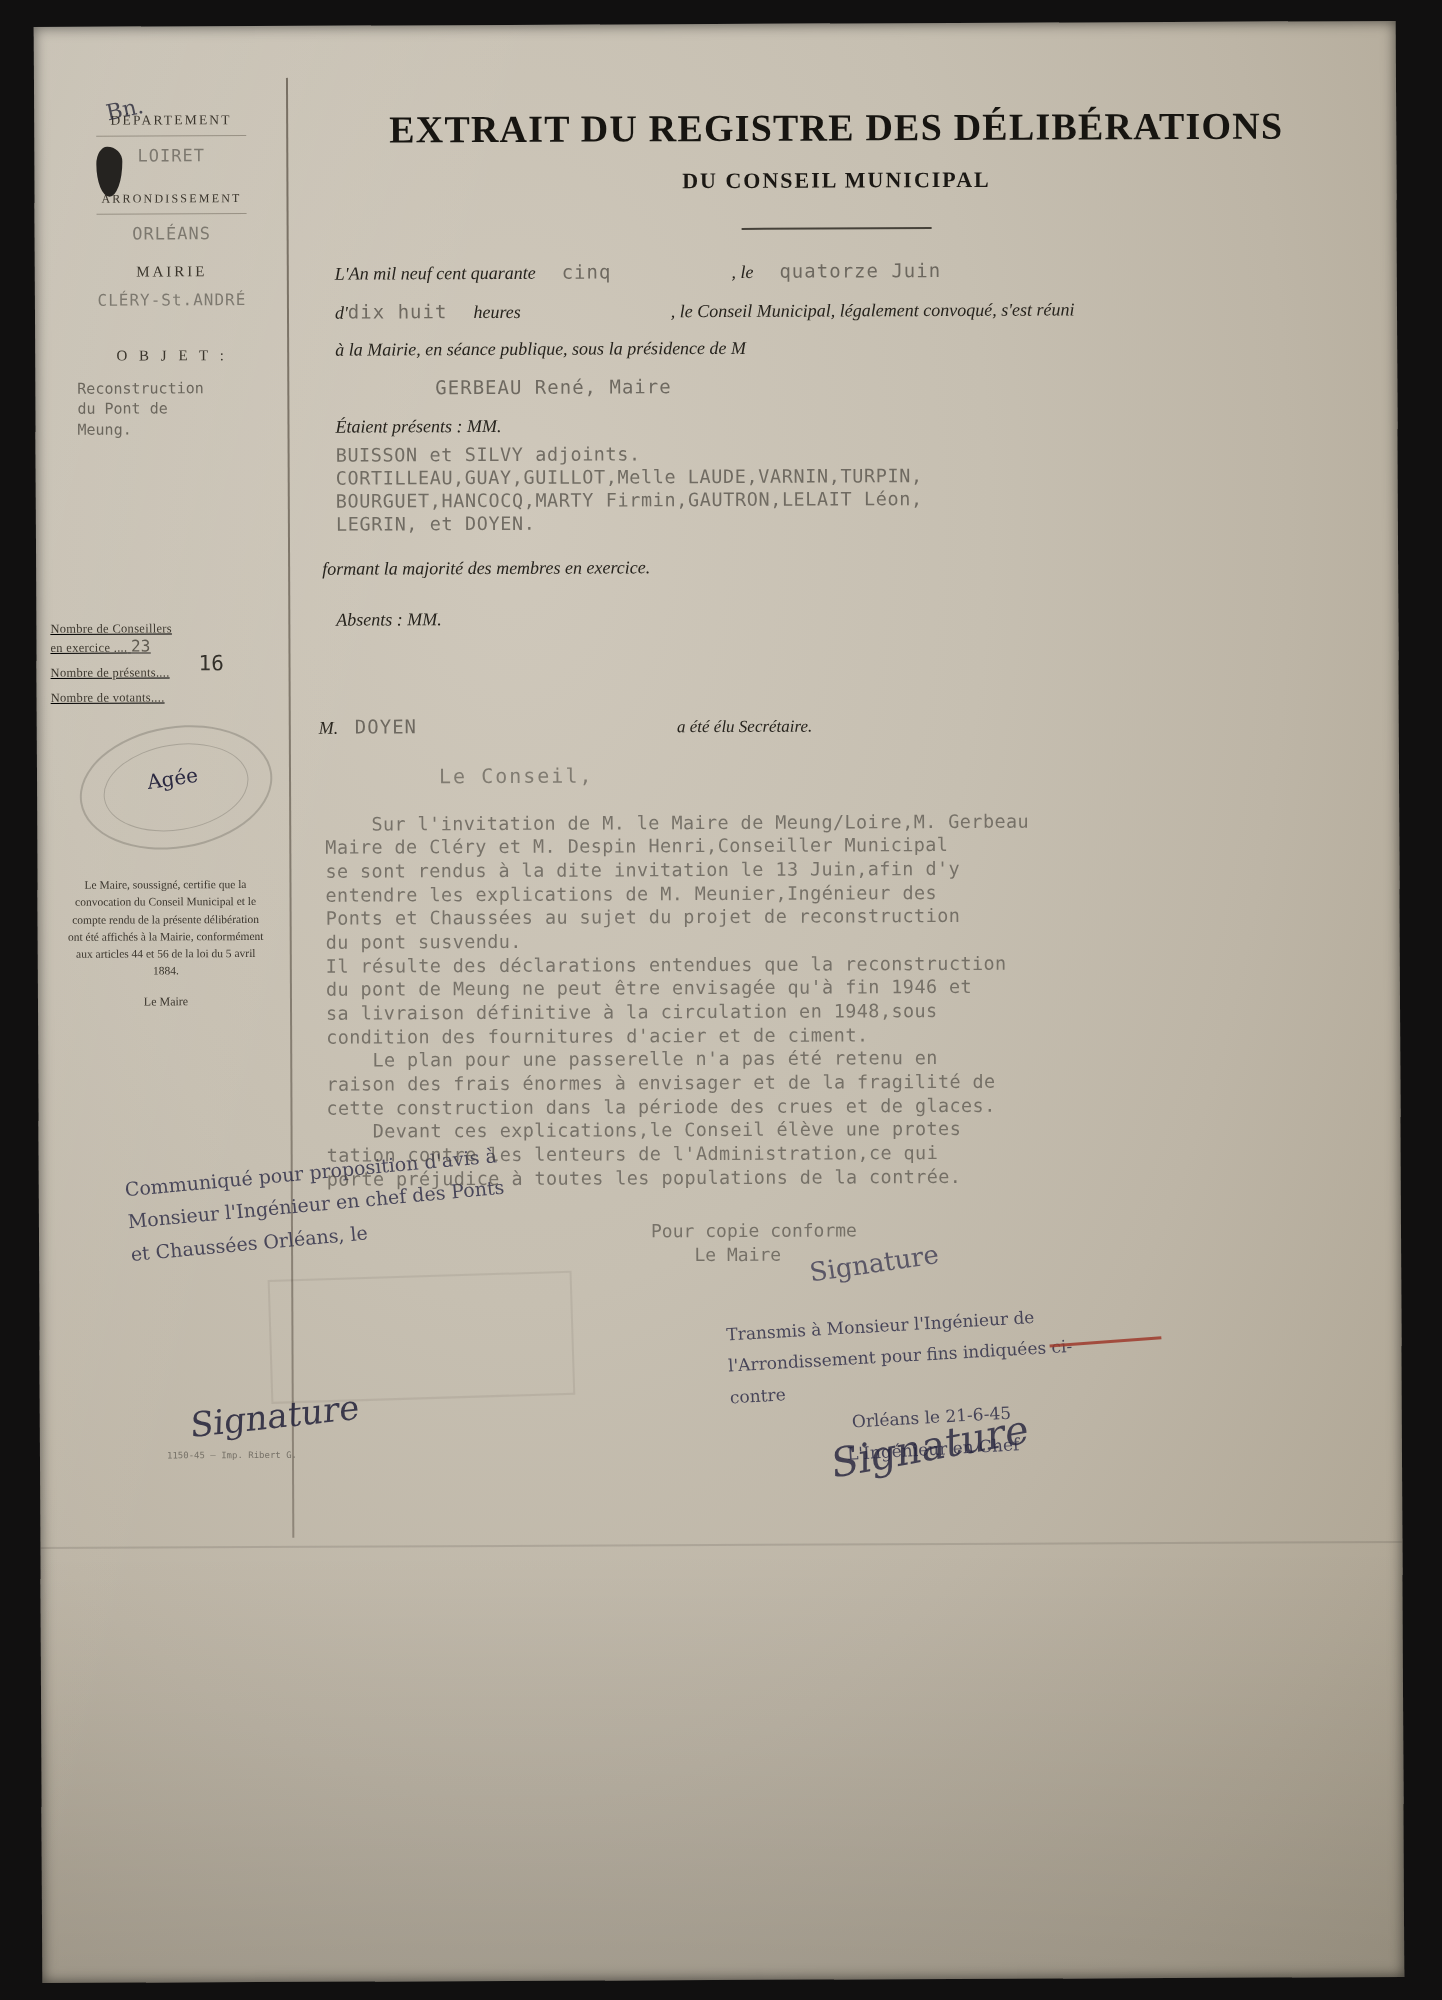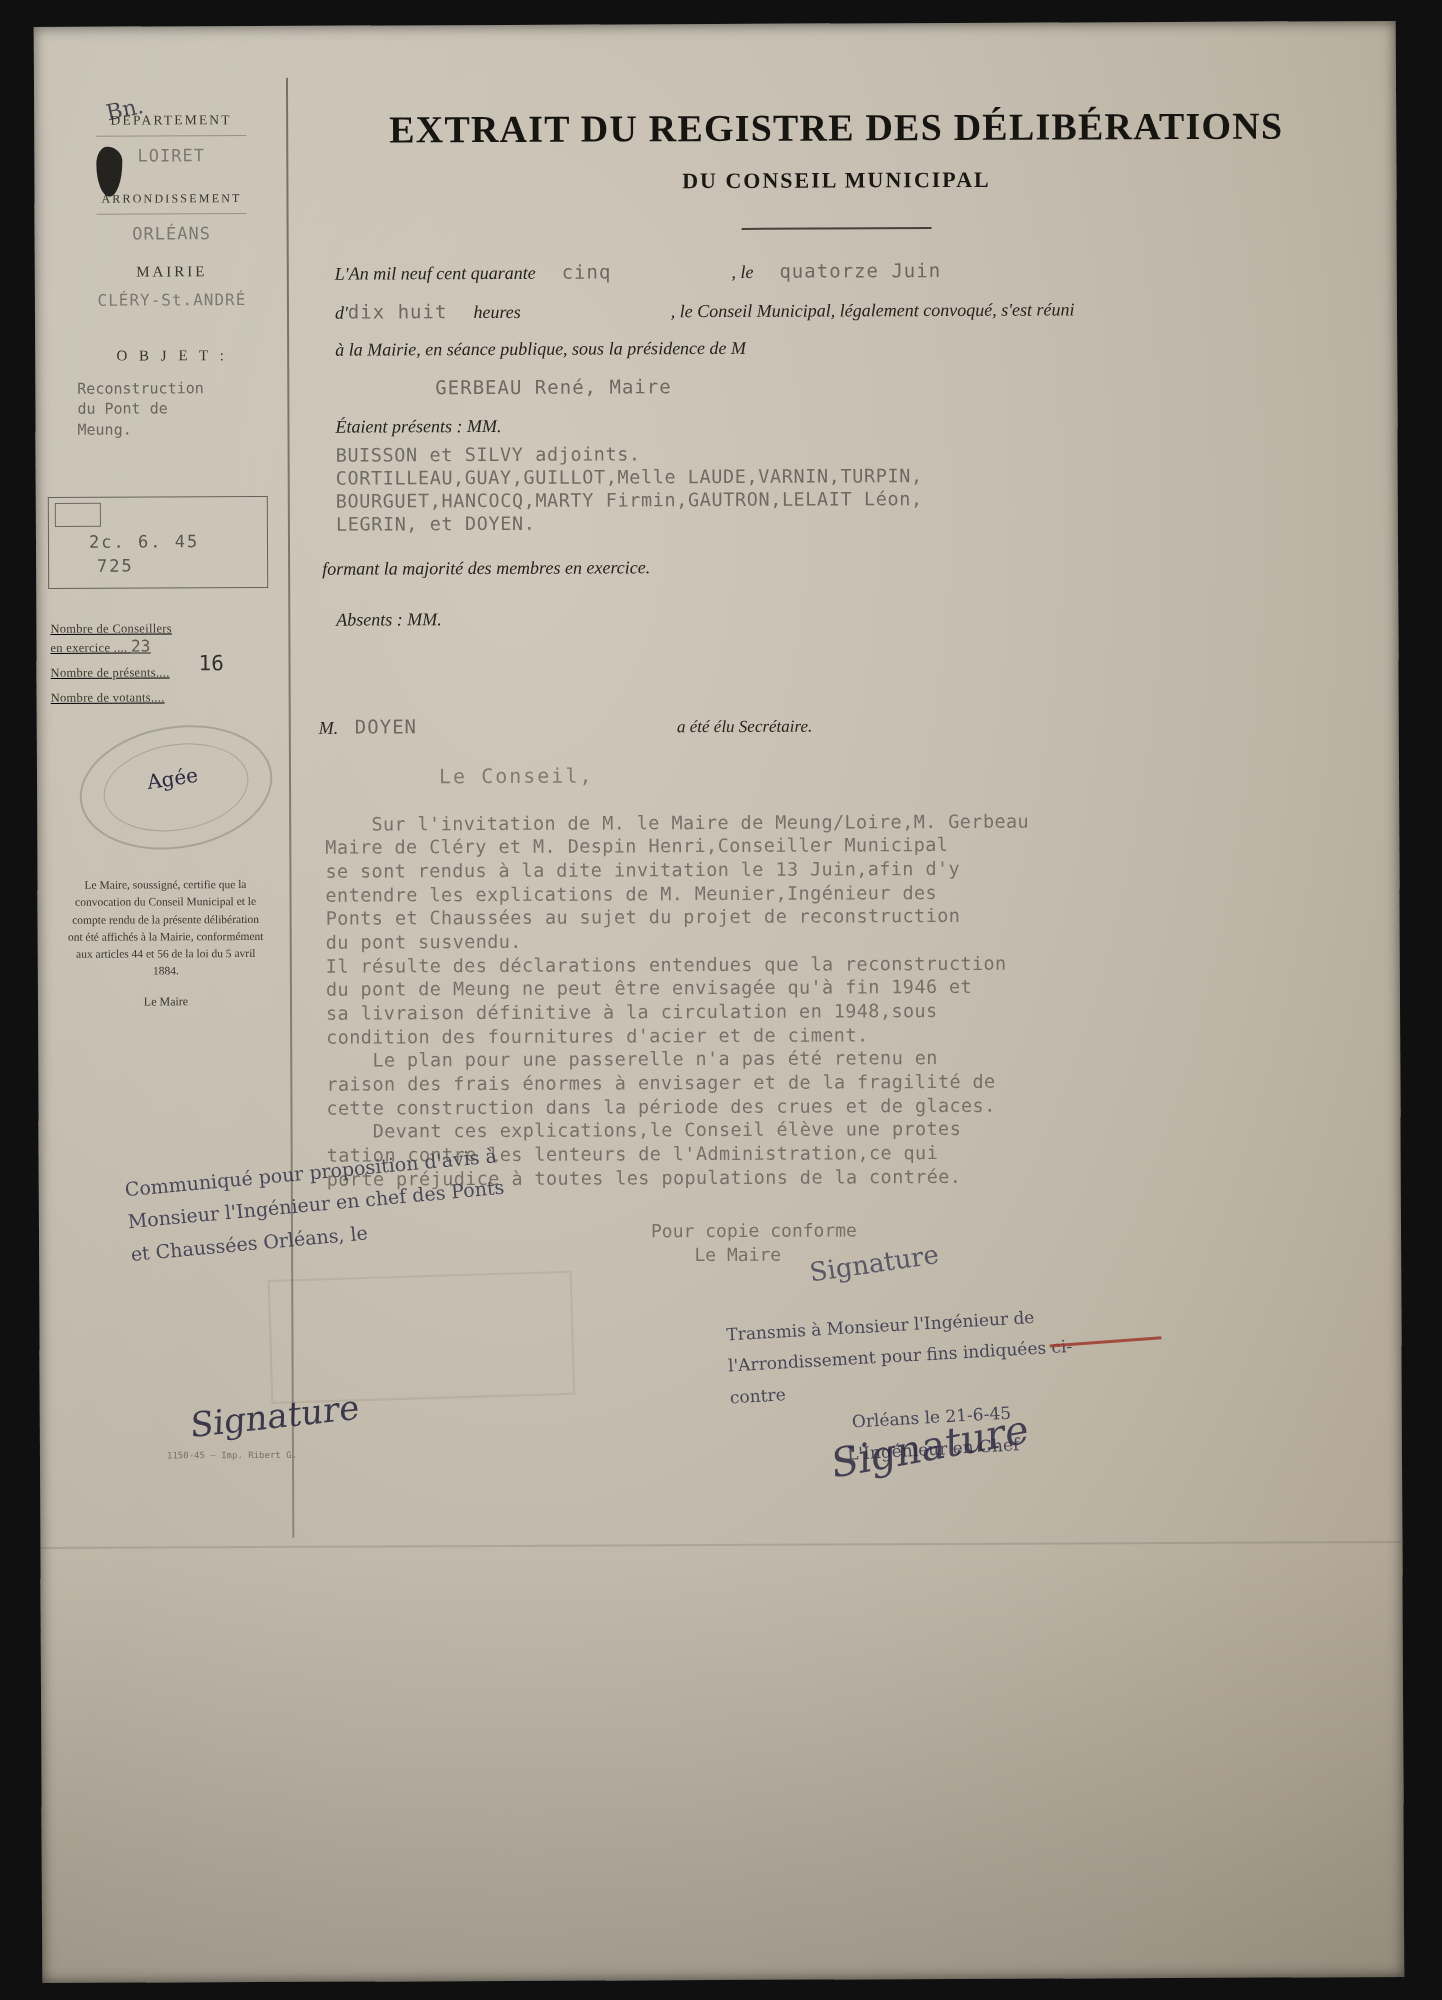--- a/index.html
+++ b/index.html
@@ -264,25 +264,20 @@
     </div>
 
     <div class="objet">
       <div class="lbl">O B J E T :</div>
       <div class="objet-body" style="white-space:pre-wrap">Reconstruction
 du Pont de
 Meung.</div>
     </div>
   </div>
 
-  <div class="stampbox">
-    <div class="inner"></div>
-    <div class="d1">2c. 6. 45</div>
-    <div class="d2">725</div>
-  </div>
 
   <div class="counts">
     <div>
       <span>Nombre de Conseillers</span><br>
       <span>en exercice ....</span>
       <span class="val">23</span>
     </div>
     <div>
       <span>Nombre de présents....</span>
     </div>

